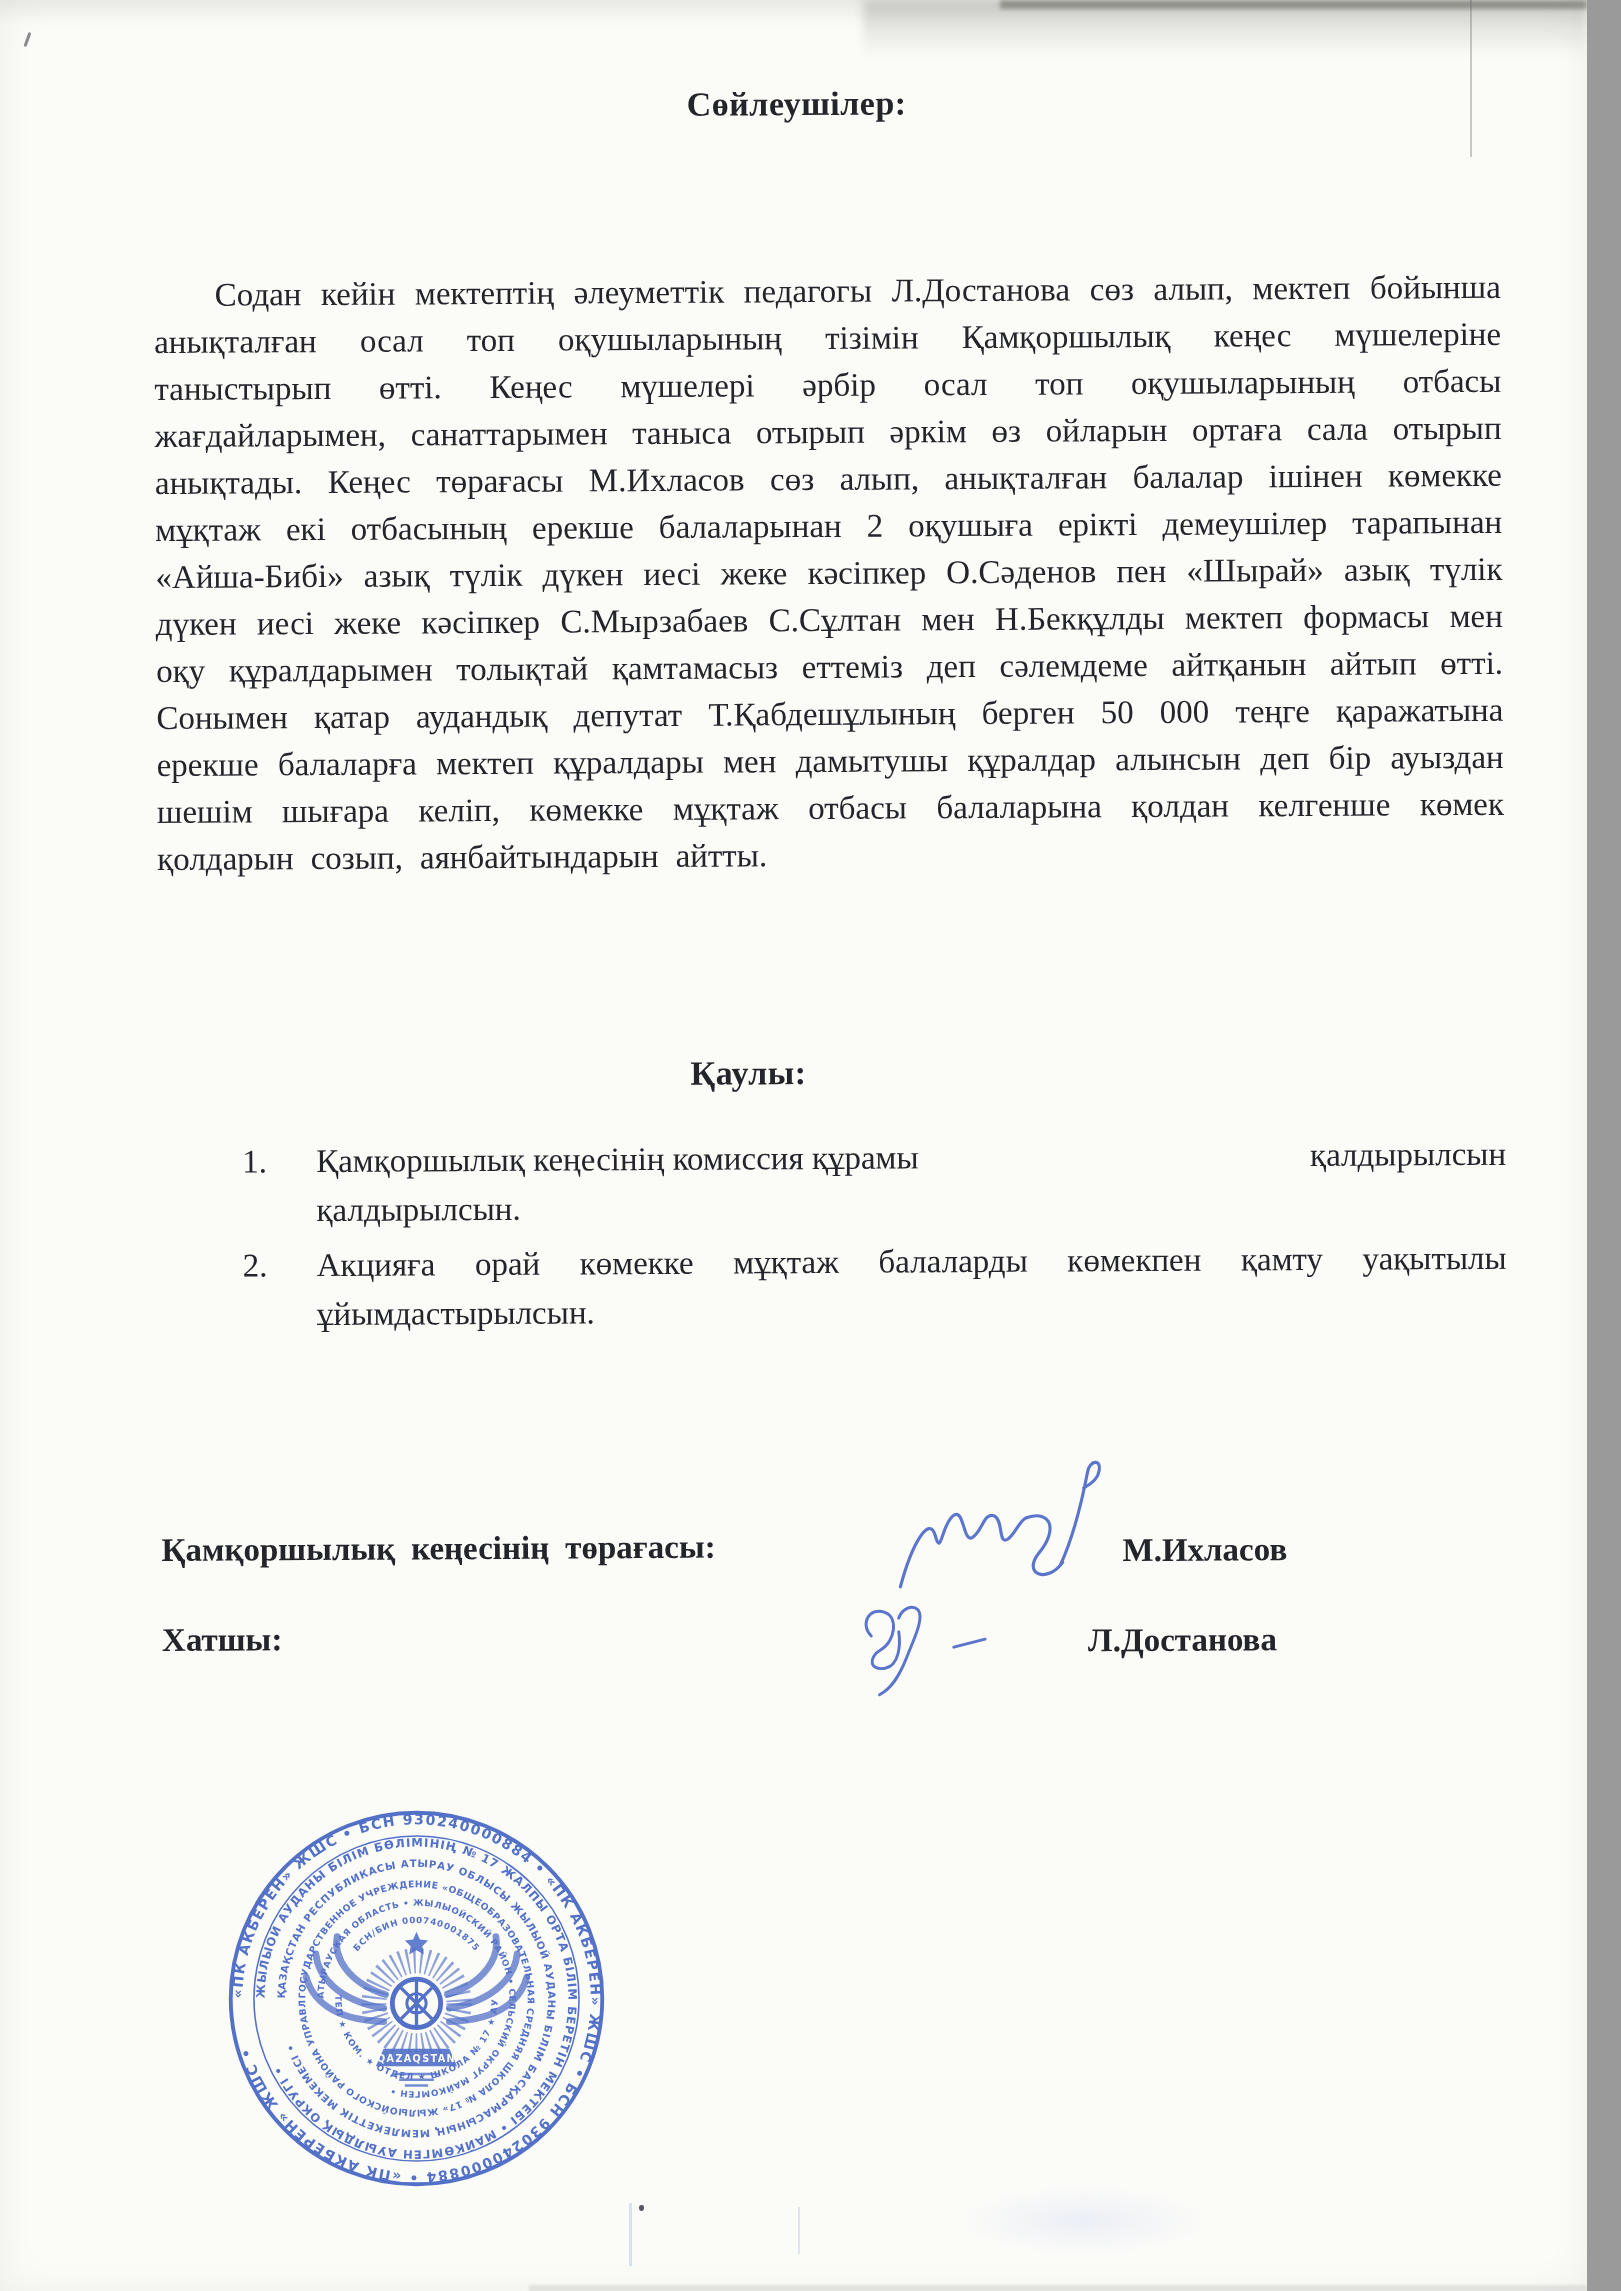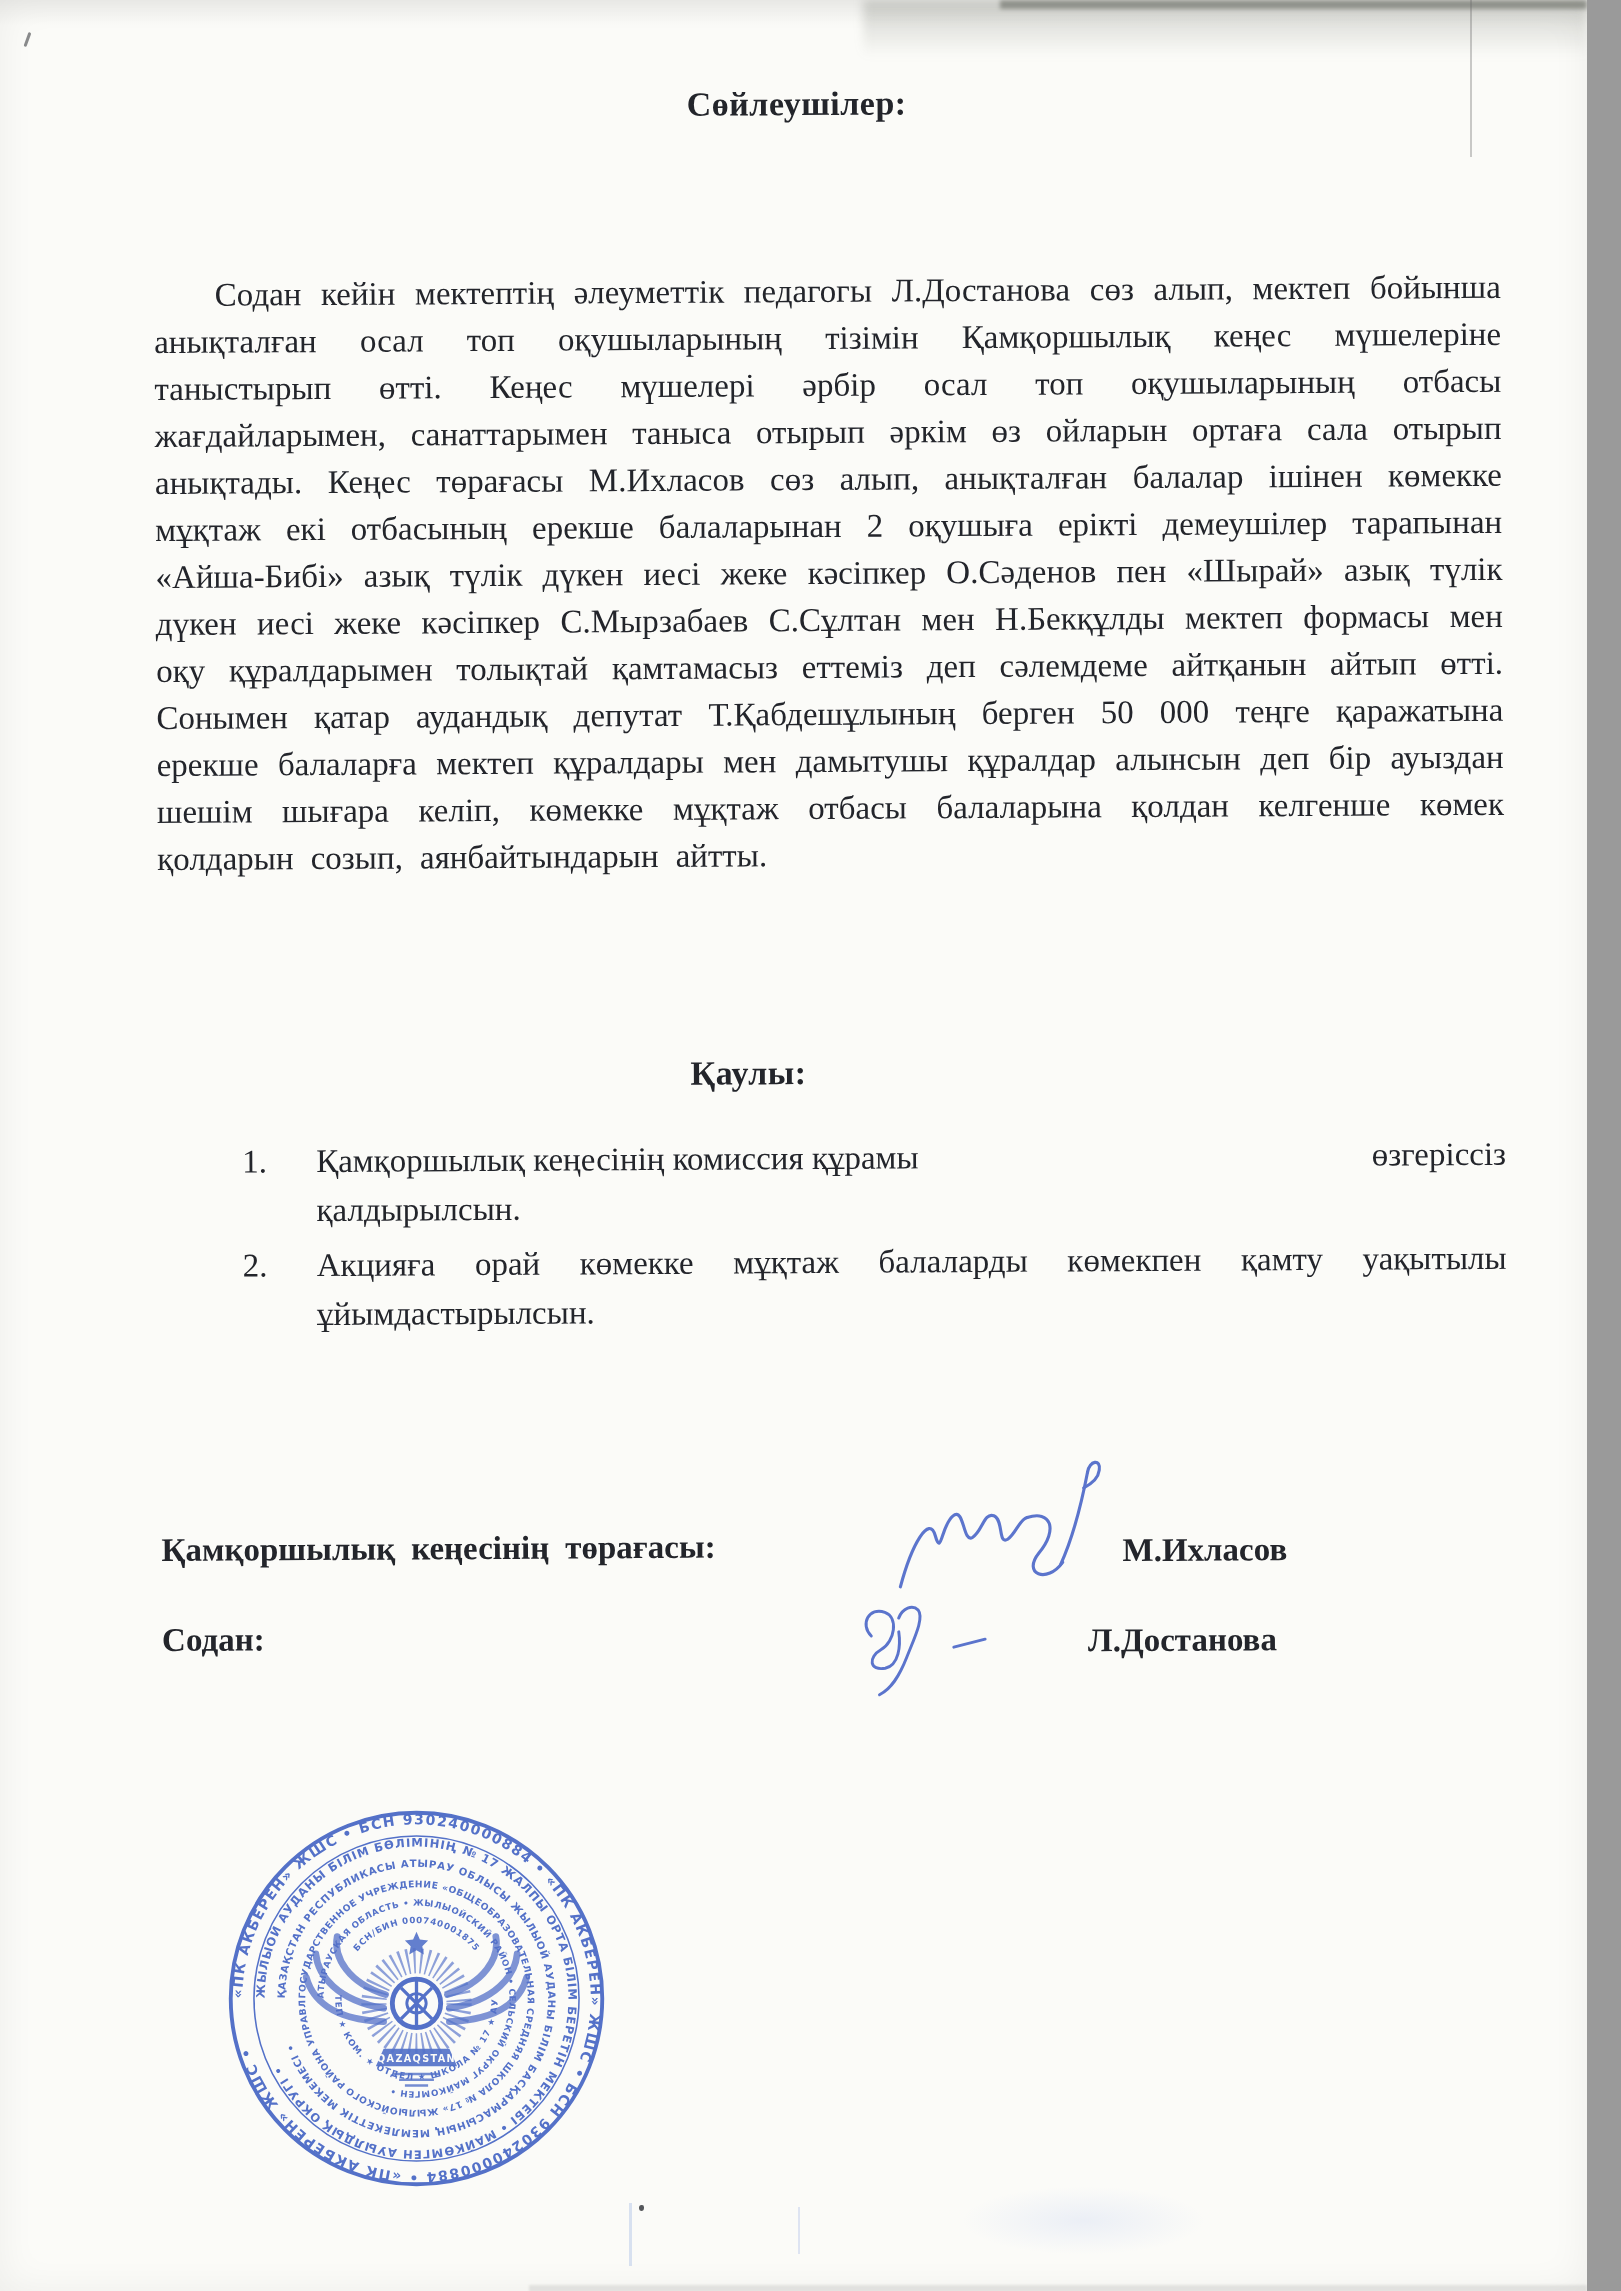--- a/index.html
+++ b/index.html
@@ -94,21 +94,21 @@
     <p class="body-par">Содан кейін мектептің әлеуметтік педагогы Л.Достанова сөз алып, мектеп бойынша анықталған осал топ оқушыларының тізімін Қамқоршылық кеңес мүшелеріне таныстырып өтті. Кеңес мүшелері әрбір осал топ оқушыларының отбасы жағдайларымен, санаттарымен таныса отырып әркім өз ойларын ортаға сала отырып анықтады. Кеңес төрағасы М.Ихласов сөз алып, анықталған балалар ішінен көмекке мұқтаж екі отбасының ерекше балаларынан 2 оқушыға ерікті демеушілер тарапынан «Айша-Бибі» азық түлік дүкен иесі жеке кәсіпкер О.Сәденов пен «Шырай» азық түлік дүкен иесі жеке кәсіпкер С.Мырзабаев С.Сұлтан мен Н.Бекқұлды мектеп формасы мен оқу құралдарымен толықтай қамтамасыз еттеміз деп сәлемдеме айтқанын айтып өтті. Сонымен қатар аудандық депутат Т.Қабдешұлының берген 50 000 теңге қаражатына ерекше балаларға мектеп құралдары мен дамытушы құралдар алынсын деп бір ауыздан шешім шығара келіп, көмекке мұқтаж отбасы балаларына қолдан келгенше көмек қолдарын созып, аянбайтындарын айтты.</p>
 
     <h2 class="res-heading">Қаулы:</h2>
 
     <div class="res-list">
       <div class="res-item">
         <span class="res-num">1.</span>
         <div class="res-body">
           <div class="split-line">
             <span>Қамқоршылық кеңесінің комиссия құрамы</span>
-            <span>өзгеріссіз</span>
+            <span>қалдырылсын</span>
           </div>
           <div>қалдырылсын.</div>
         </div>
       </div>
       <div class="res-item">
         <span class="res-num">2.</span>
         <div class="res-body just-text">Акцияға орай көмекке мұқтаж балаларды көмекпен қамту уақытылы ұйымдастырылсын.</div>
       </div>
     </div>
 
@@ -118,21 +118,21 @@
 
       <svg class="sig-svg sig1" width="225" height="167" viewBox="0 0 230 170">
         <g fill="none" stroke="#4a66c8" stroke-width="3.2" stroke-linecap="round" opacity="0.9">
           <path d="M14,138 C26,94 44,64 50,86 C56,108 56,76 68,66 C80,56 78,94 88,88 C98,82 100,62 110,66 C120,70 114,96 124,90 C132,85 136,70 144,68"></path>
           <path d="M144,68 C168,60 176,80 156,104 C138,126 164,136 180,114"></path>
           <path d="M178,116 C192,86 200,52 206,22"></path>
           <path d="M206,22 C208,10 220,8 218,20 C217,28 210,34 202,38"></path>
         </g>
       </svg>
 
-      <span class="sig-label row2">Содан:</span>
+      <span class="sig-label row2">Хатшы:</span>
       <span class="sig-name name2">Л.Достанова</span>
 
       <svg class="sig-svg sig2" width="206" height="118" viewBox="0 0 210 120">
         <g fill="none" stroke="#4a66c8" stroke-width="3" stroke-linecap="round" opacity="0.9">
           <path d="M36,46 C24,34 34,16 50,22 C64,27 60,52 46,60 C32,68 34,82 50,79 C64,76 66,56 64,42"></path>
           <path d="M64,28 C68,18 78,14 84,20 C90,28 80,48 72,68 C64,88 56,100 44,106"></path>
           <path d="M120,58 L152,50"></path>
         </g>
       </svg>
     </div>

